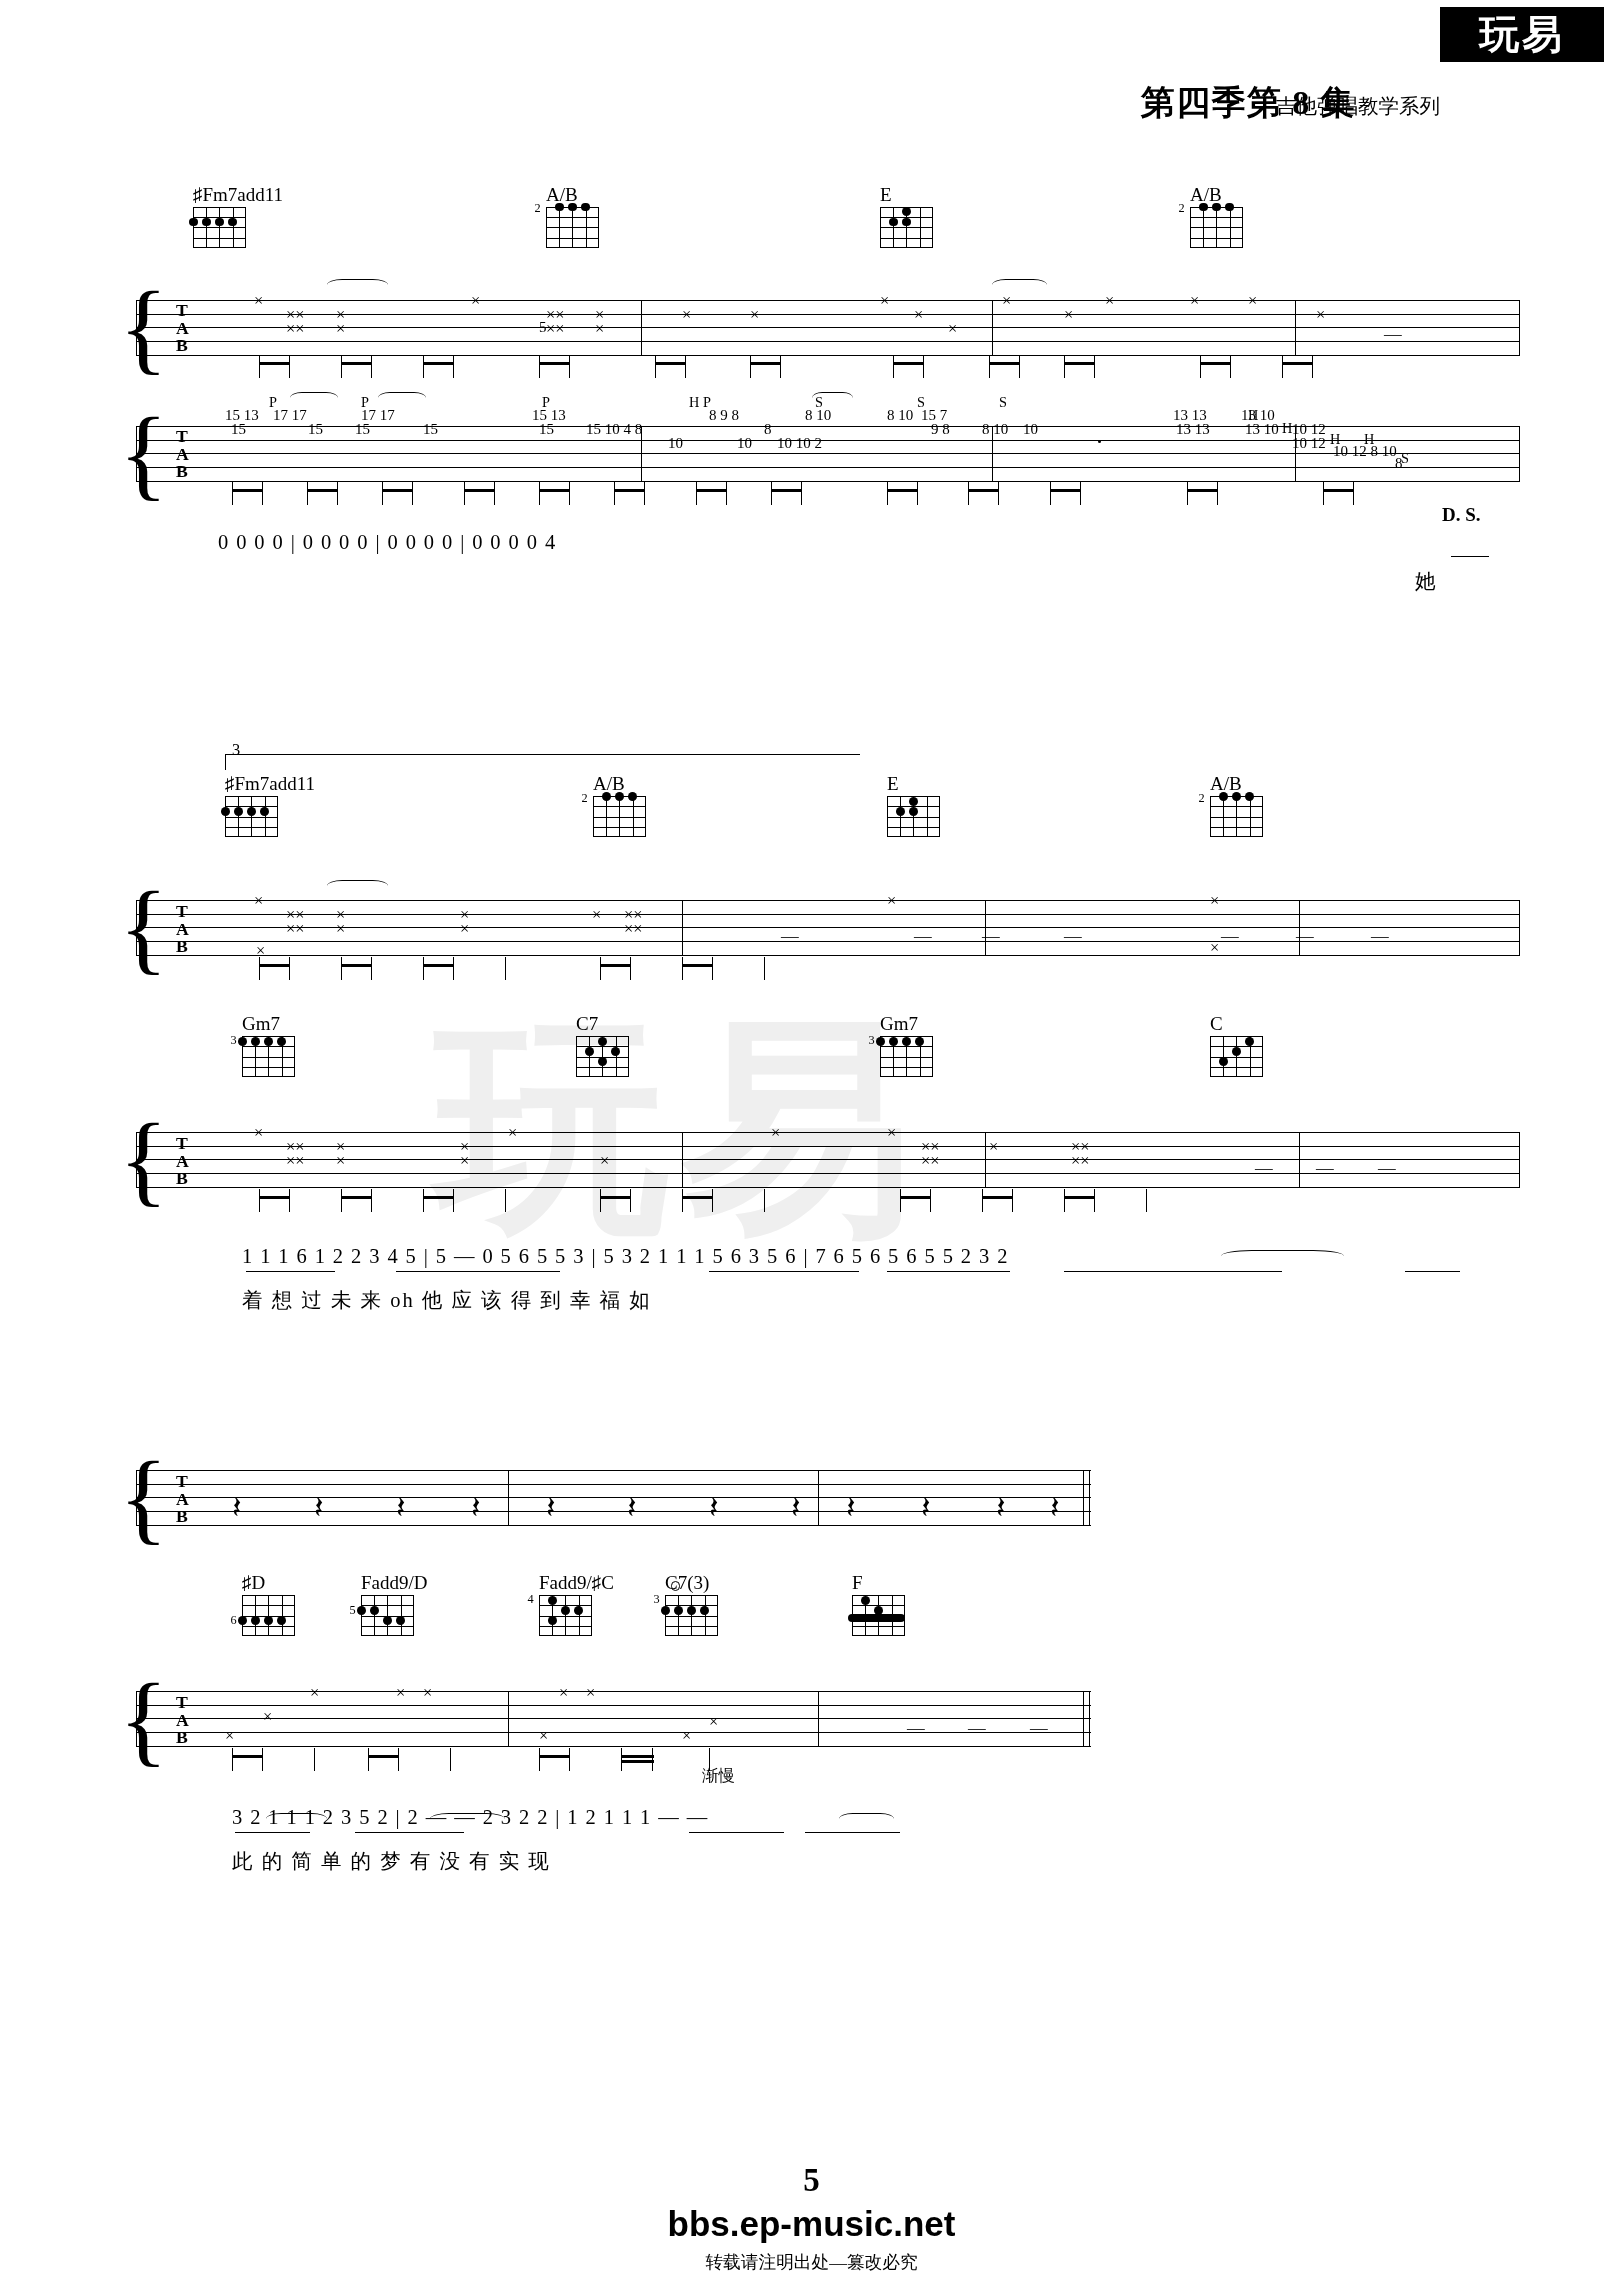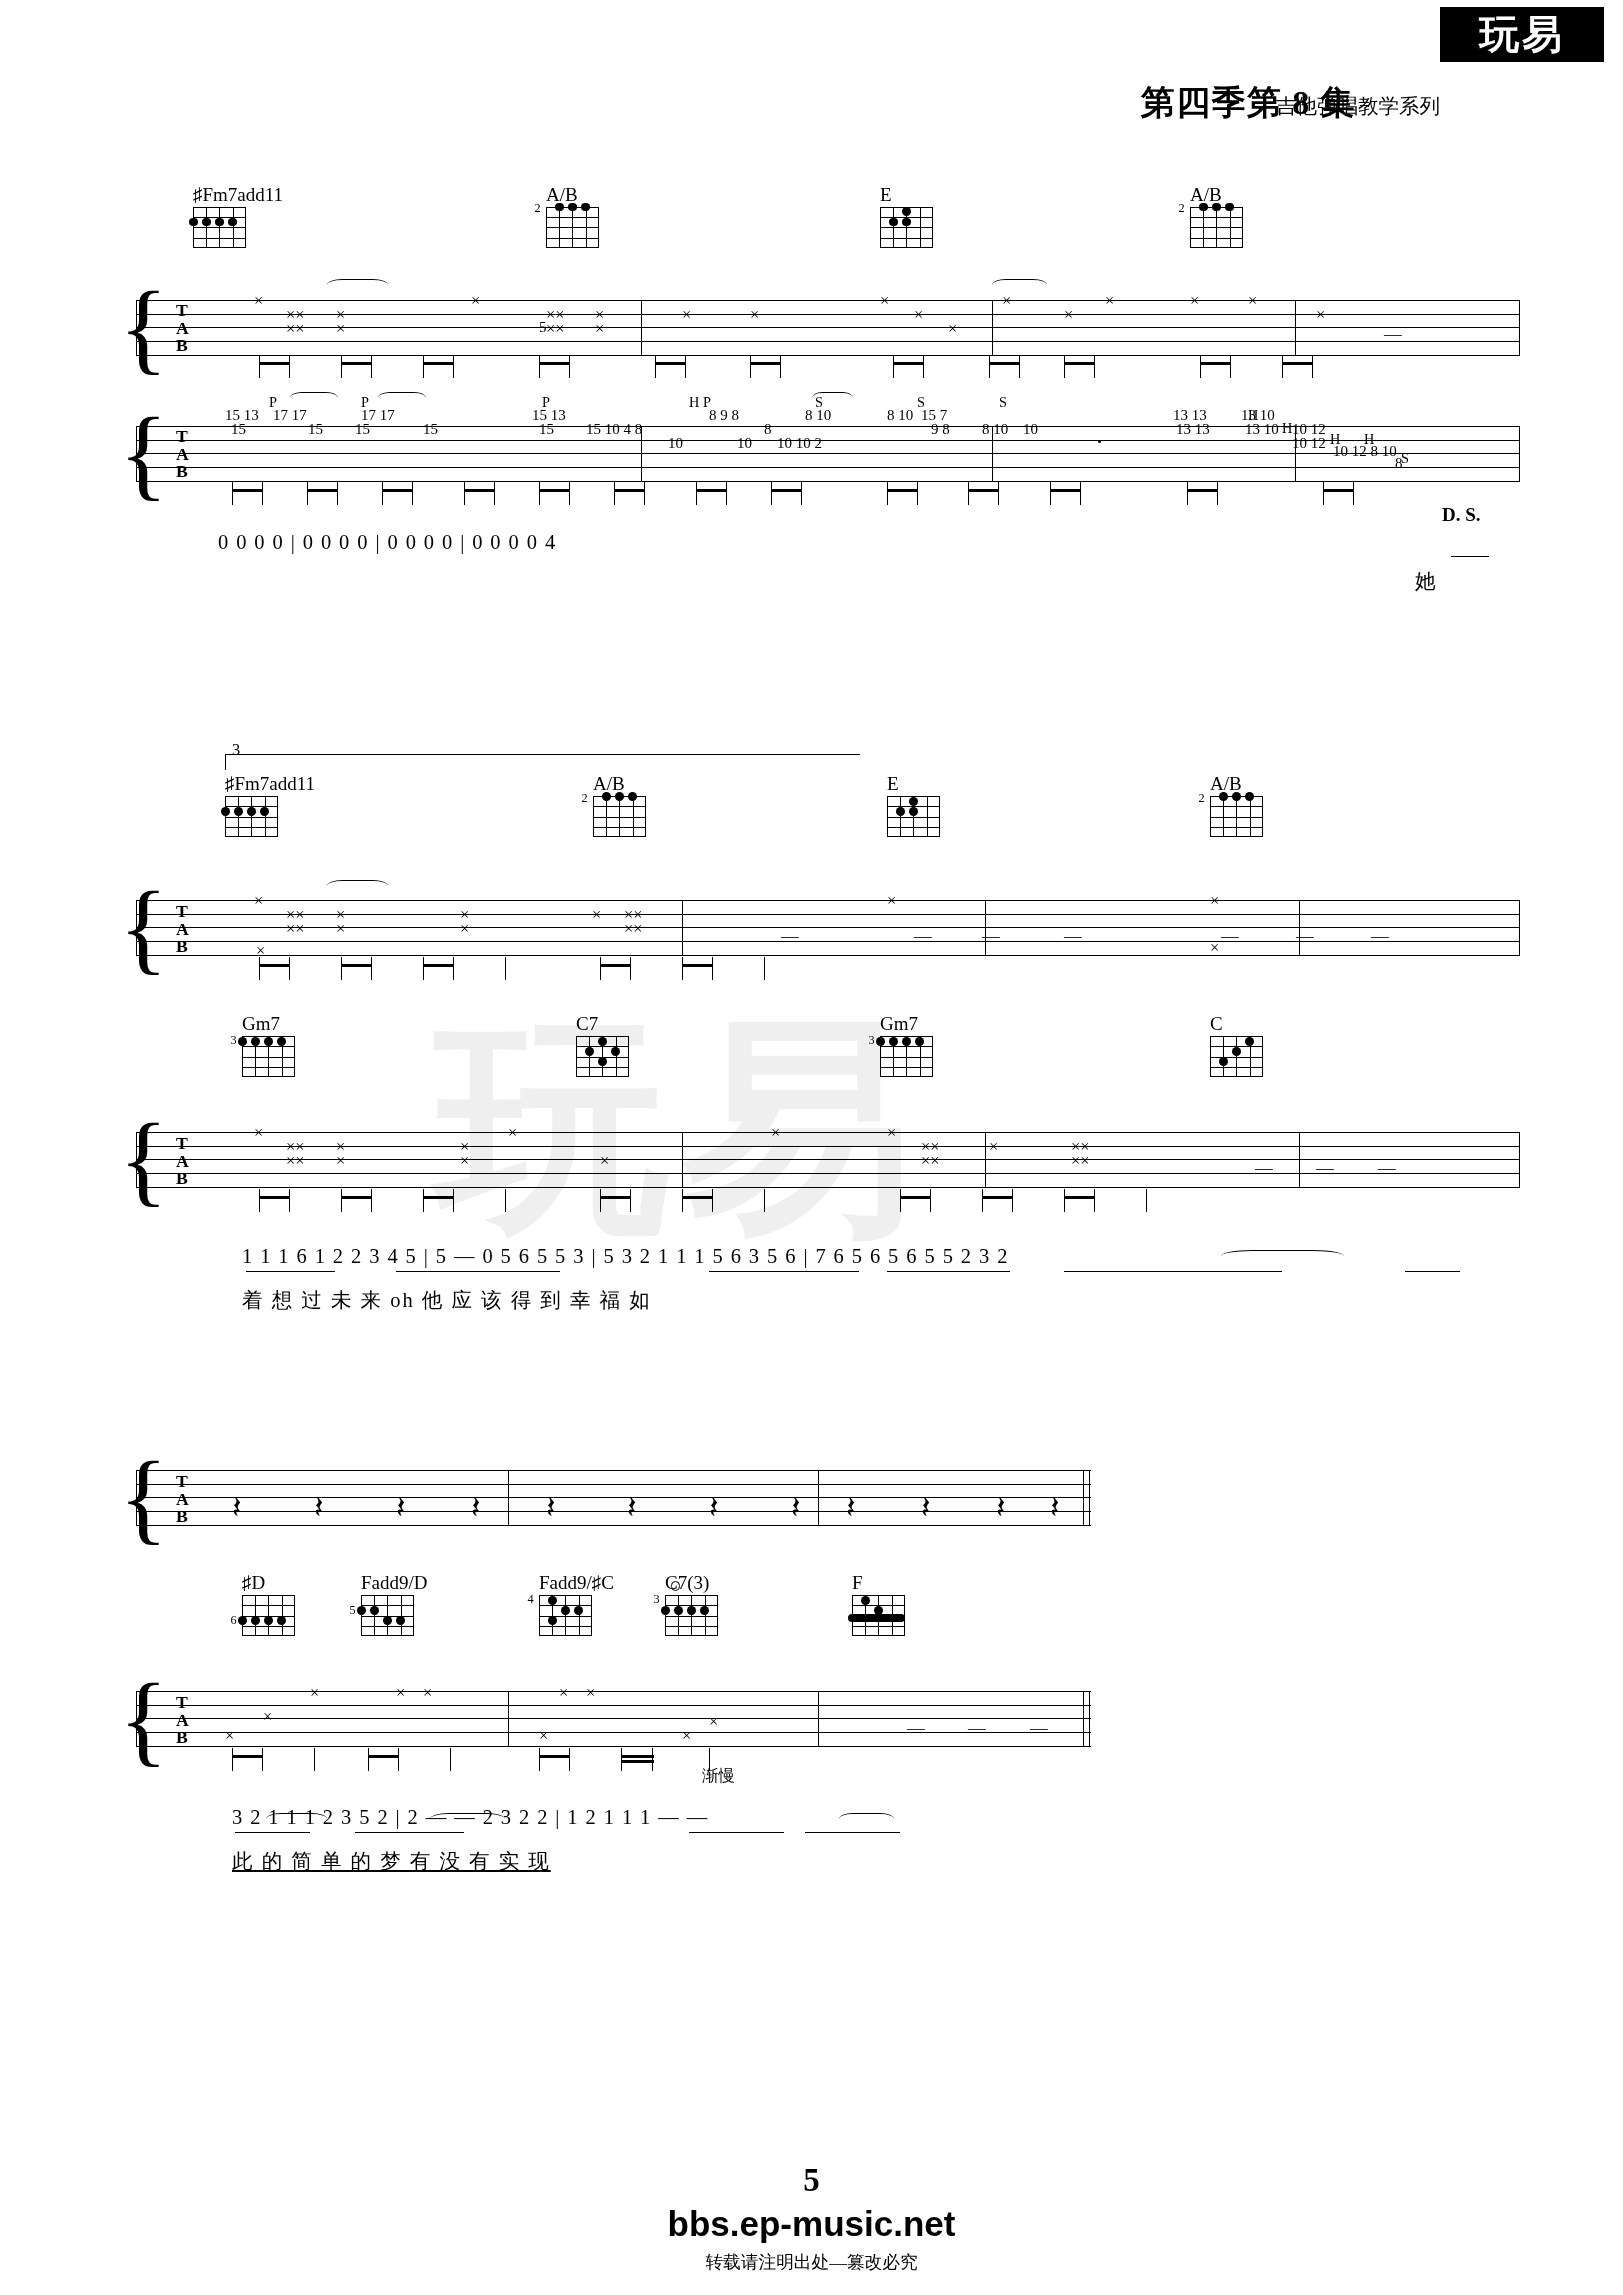--- a/index.html
+++ b/index.html
@@ -833,21 +833,21 @@
     <div class="stem" style="left:569px;top:343px;height:23px"></div>
     <div class="stem" style="left:621px;top:343px;height:23px"></div>
     <div class="beam" style="left:621px;top:350px;width:33px"></div>
     <div class="beam" style="left:621px;top:355px;width:33px"></div>
     <div class="stem" style="left:652px;top:343px;height:23px"></div>
     <div class="stem" style="left:709px;top:343px;height:23px"></div>
   </div>
   <div class="tempo" style="left:702px;top:360px;">渐慢</div>
 
   <div class="mel" style="left:232px;top:401px;">3 2 1  1    1  2  3 5 2 | 2  —  —   2 3 2 2 | 1 2 1  1  1   —  —</div>
-  <div class="lyr" style="left:232px;top:442px;text-decoration:underline;">此 的    简 单 的 梦           有 没 有 实 现</div>
+  <div class="lyr" style="left:232px;top:442px;">此 的    简 单 的 梦           有 没 有 实 现</div>
   <div class="underline" style="left:235px;top:427px;width:75px;"></div>
   <div class="underline" style="left:355px;top:427px;width:109px;"></div>
   <div class="underline" style="left:689px;top:427px;width:95px;"></div>
   <div class="underline" style="left:805px;top:427px;width:95px;"></div>
   <div class="slur" style="left:266px;top:408px;width:61px;"></div>
   <div class="slur" style="left:430px;top:408px;width:75px;"></div>
   <div class="slur" style="left:839px;top:408px;width:55px;"></div>
 
   <div class="bar" style="left:1091px;top:1800px;height:0;"></div>
 </div>

